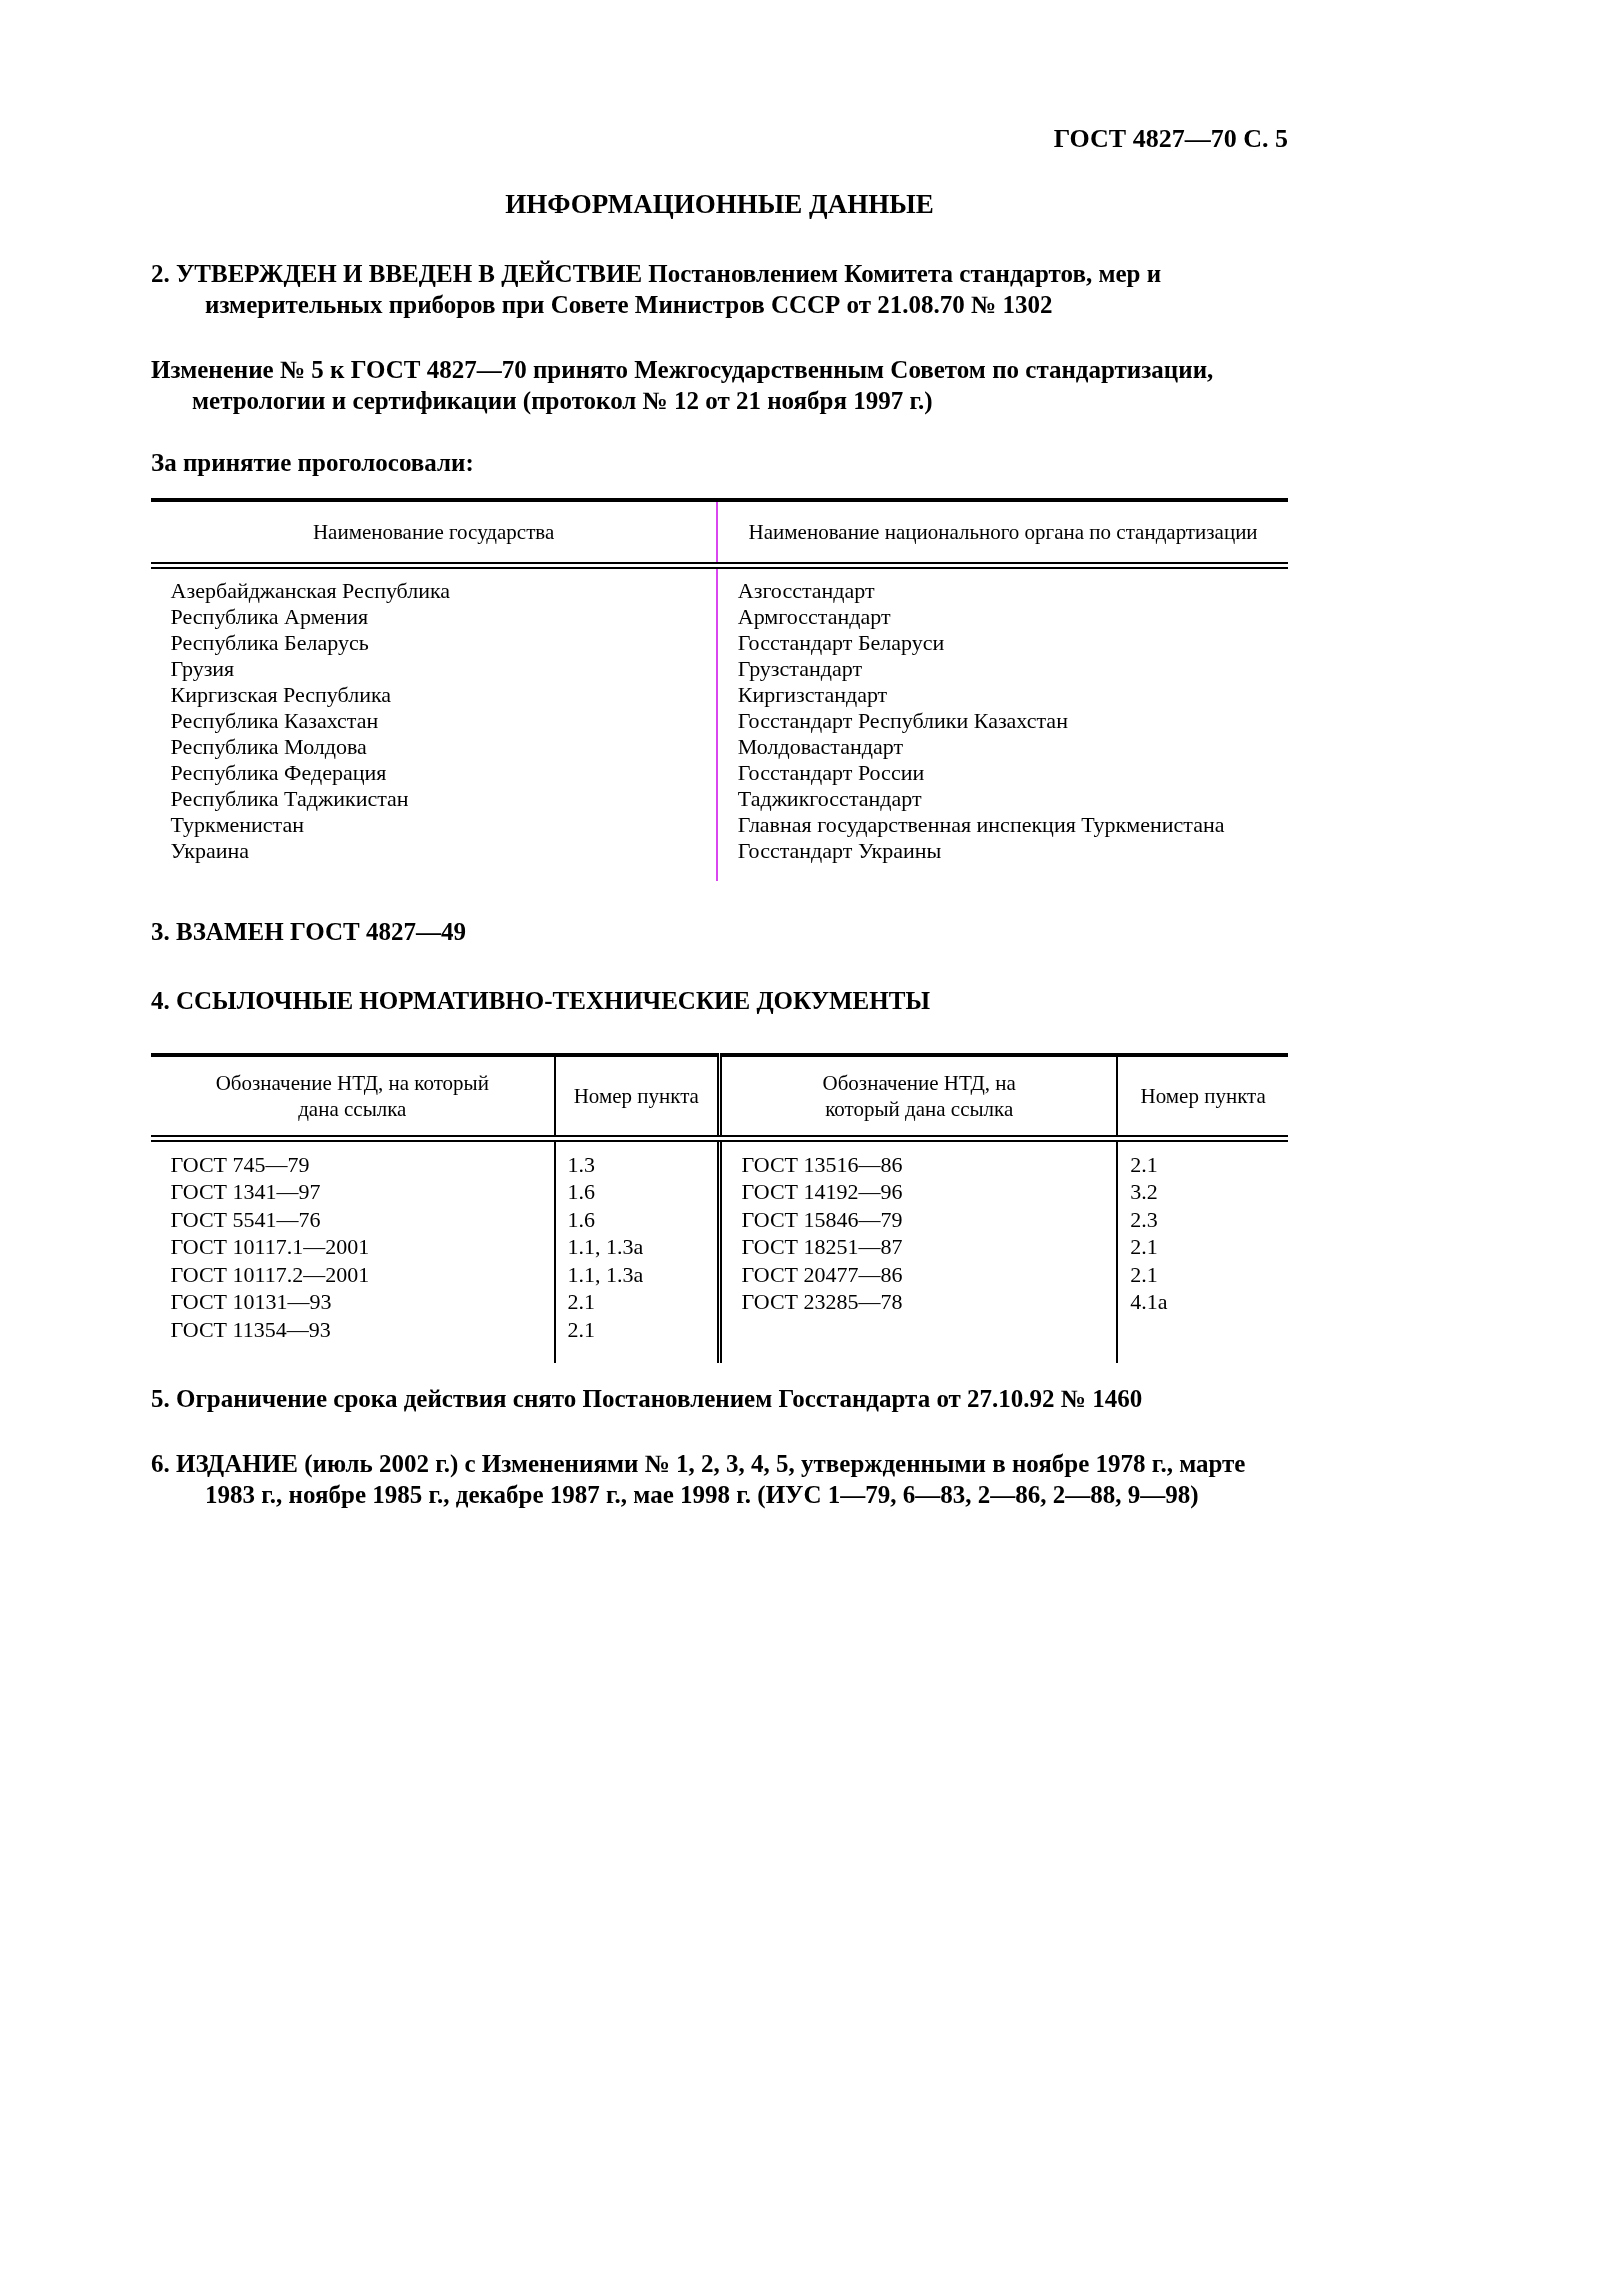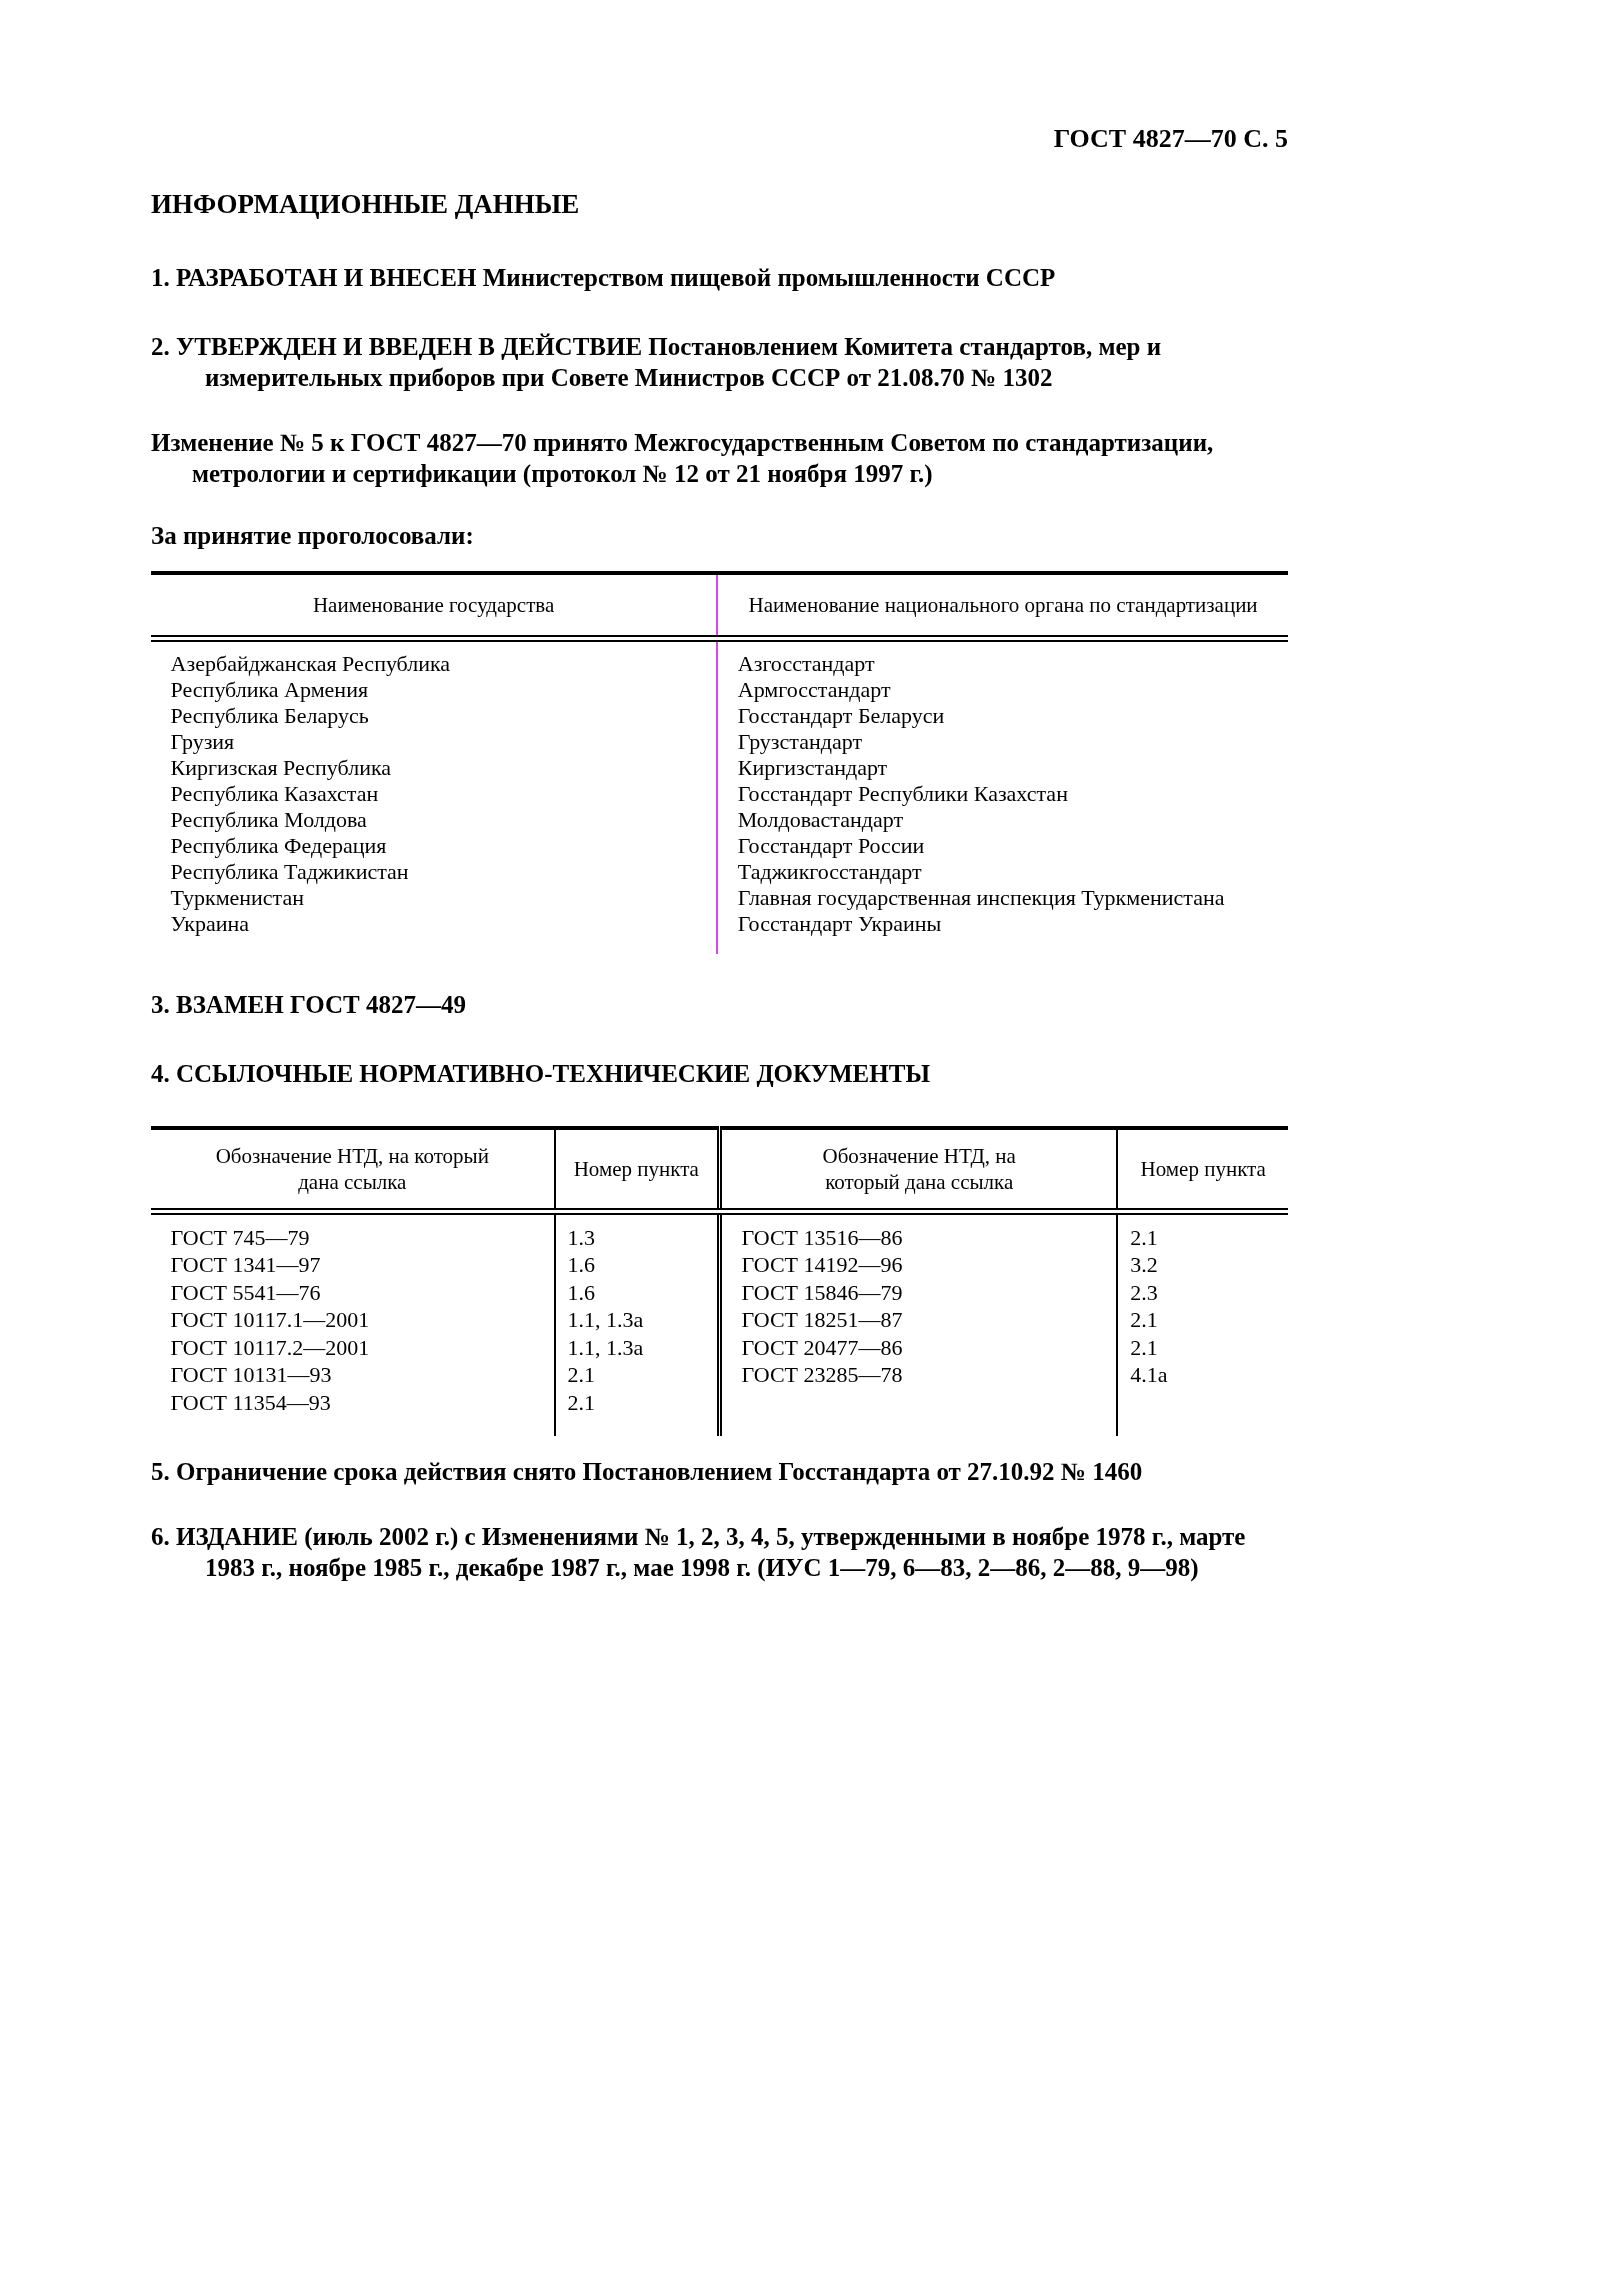--- a/index.html
+++ b/index.html
@@ -24,20 +24,21 @@
     padding: 124px 124px 0 151px;
   }
   .doc-header {
     text-align: right;
     font-weight: bold;
     font-size: 26px;
     line-height: 30px;
   }
   .doc-title {
     margin: 35px 0 0 0;
+    text-align: center;
     font-weight: bold;
     font-size: 27px;
     line-height: 31px;
   }
   .para {
     font-size: 25px;
     line-height: 31px;
     font-weight: bold;
     margin: 0;
   }
@@ -123,21 +124,20 @@
 </head>
 <body>
 
 <div class="page">
   <div class="content">
 
     <div class="doc-header">ГОСТ 4827—70 С. 5</div>
 
     <div class="doc-title">ИНФОРМАЦИОННЫЕ ДАННЫЕ</div>
 
-    <p class="para hang80 mt-s1">1. РАЗРАБОТАН И ВНЕСЕН Министерством пищевой промышленности СССР</p>
 
     <p class="para hang80 mt-s2">2. УТВЕРЖДЕН И ВВЕДЕН В ДЕЙСТВИЕ Постановлением Комитета стандартов, мер и измерительных приборов при Совете Министров СССР от 21.08.70 № 1302</p>
 
     <p class="para hang60 mt-amend">Изменение № 5 к ГОСТ 4827—70 принято Межгосударственным Советом по стандартизации, метрологии и сертификации (протокол № 12 от 21 ноября 1997 г.)</p>
 
     <p class="para mt-vote">За принятие проголосовали:</p>
 
     <table class="vote">
       <colgroup>
           <col style="width:49.8%">

